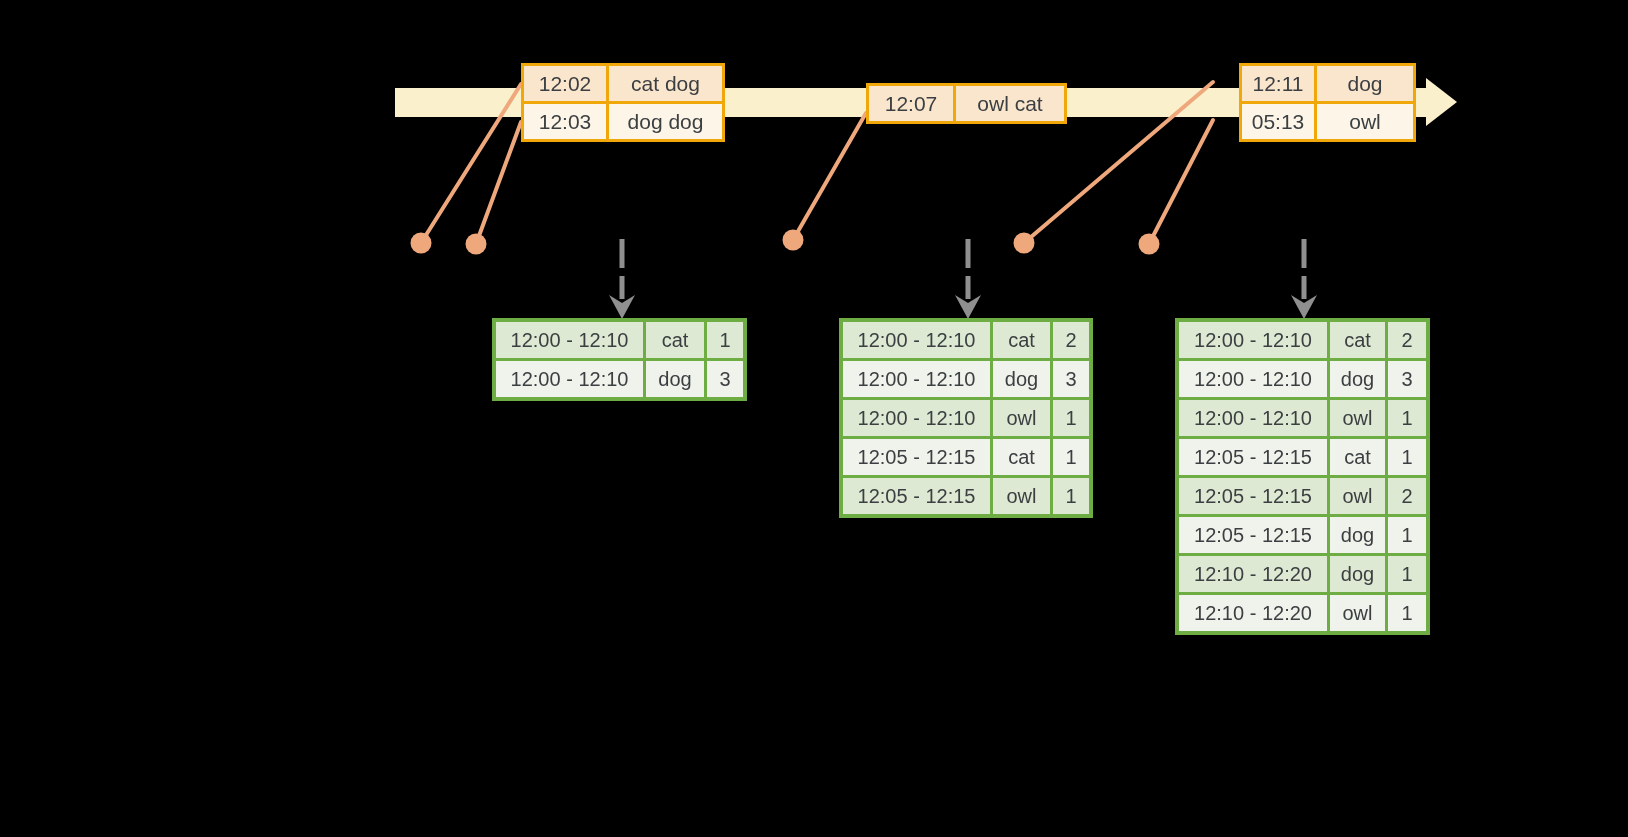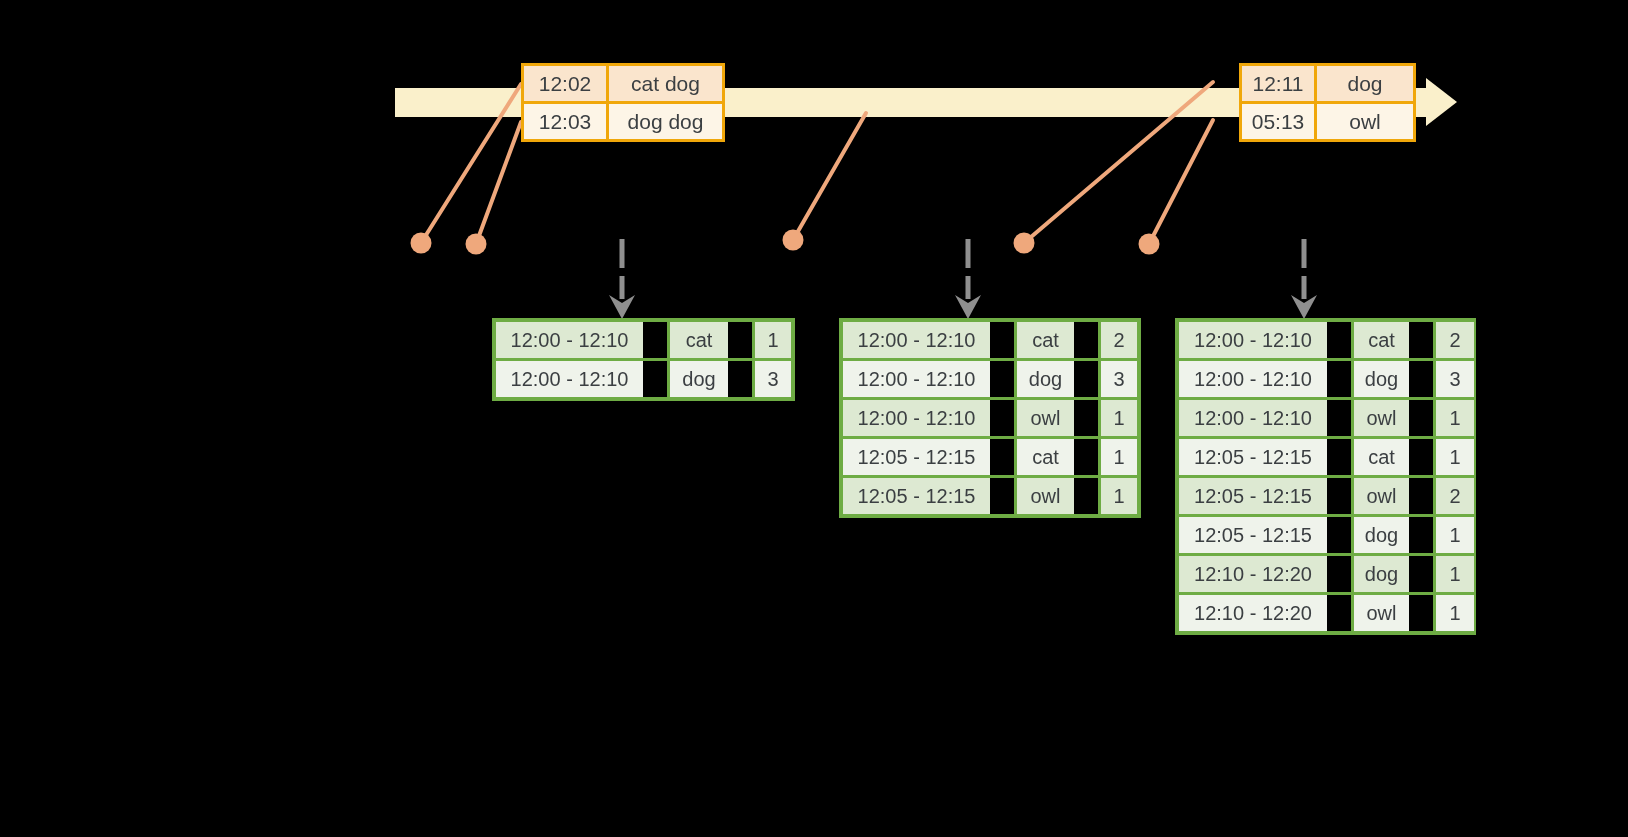--- a/index.html
+++ b/index.html
@@ -16,21 +16,21 @@
   .erow + .erow{border-top:3px solid var(--event-border);}
   .ecell{height:35px;display:flex;align-items:center;justify-content:center;
          font-size:21px;color:var(--text);}
   .ecell.c1{width:var(--c1);}
   .ecell.c2{width:var(--c2);border-left:3px solid var(--event-border);}
   .tone-peach .ecell{background:var(--event-row-peach);}
   .tone-cream .ecell{background:var(--event-row-cream);}
 
   
   .gtable{position:absolute;border:4px solid var(--result-border);box-sizing:content-box;z-index:2;}
-  .grow{display:flex;gap:24px;}
+  .grow{display:flex;}
   .grow + .grow{border-top:3px solid var(--result-border);}
   .gcell{height:36px;display:flex;align-items:center;justify-content:center;
          font-size:20px;color:var(--text);}
   .gcell.w1{width:var(--w1);}
   .gcell.w2{width:var(--w2);border-left:3px solid var(--result-border);}
   .gcell.w3{width:var(--w3);border-left:3px solid var(--result-border);}
   .grow-odd  .gcell{background:var(--result-row-green);}
   .grow-even .gcell{background:var(--result-row-light);}
 </style>
 </head>
@@ -74,20 +74,26 @@
       <div class="erow tone-peach">
         <div class="ecell c1">12:02</div>
         <div class="ecell c2">cat dog</div>
       </div>
       <div class="erow tone-cream">
         <div class="ecell c1">12:03</div>
         <div class="ecell c2">dog dog</div>
       </div>
     </div>
 
+  <div class="etable" style="left:866px;top:83px;--c1:84px;--c2:108px">
+      <div class="erow tone-peach">
+        <div class="ecell c1">12:07</div>
+        <div class="ecell c2">owl cat</div>
+      </div>
+    </div>
 
   <div class="etable" style="left:1239px;top:63px;--c1:72px;--c2:96px">
       <div class="erow tone-peach">
         <div class="ecell c1">12:11</div>
         <div class="ecell c2">dog</div>
       </div>
       <div class="erow tone-cream">
         <div class="ecell c1">05:13</div>
         <div class="ecell c2">owl</div>
       </div>

